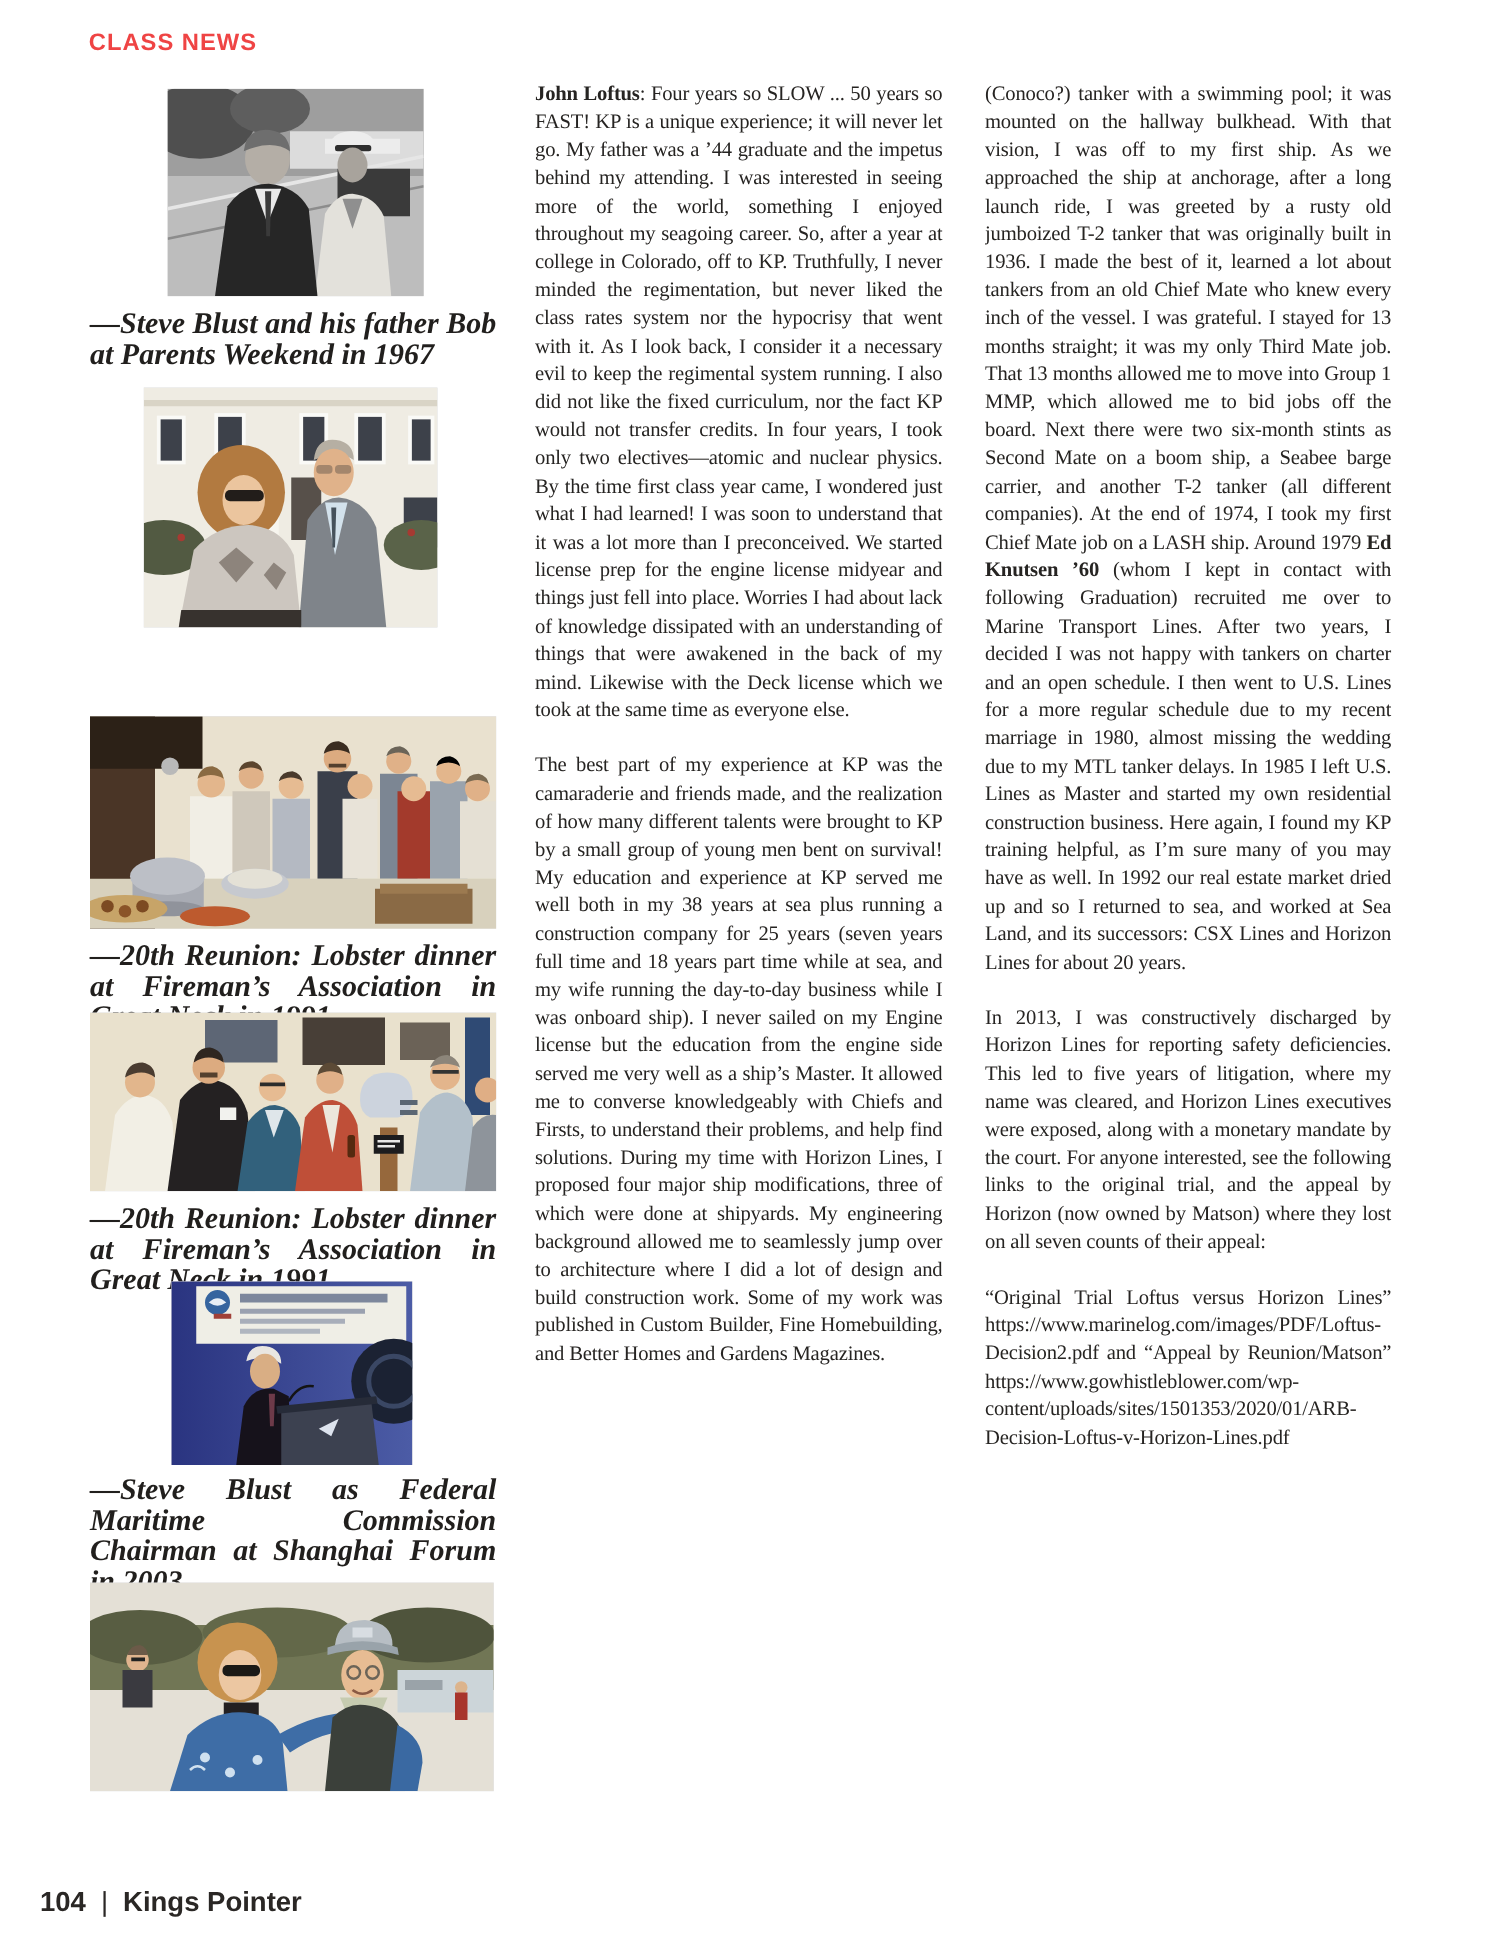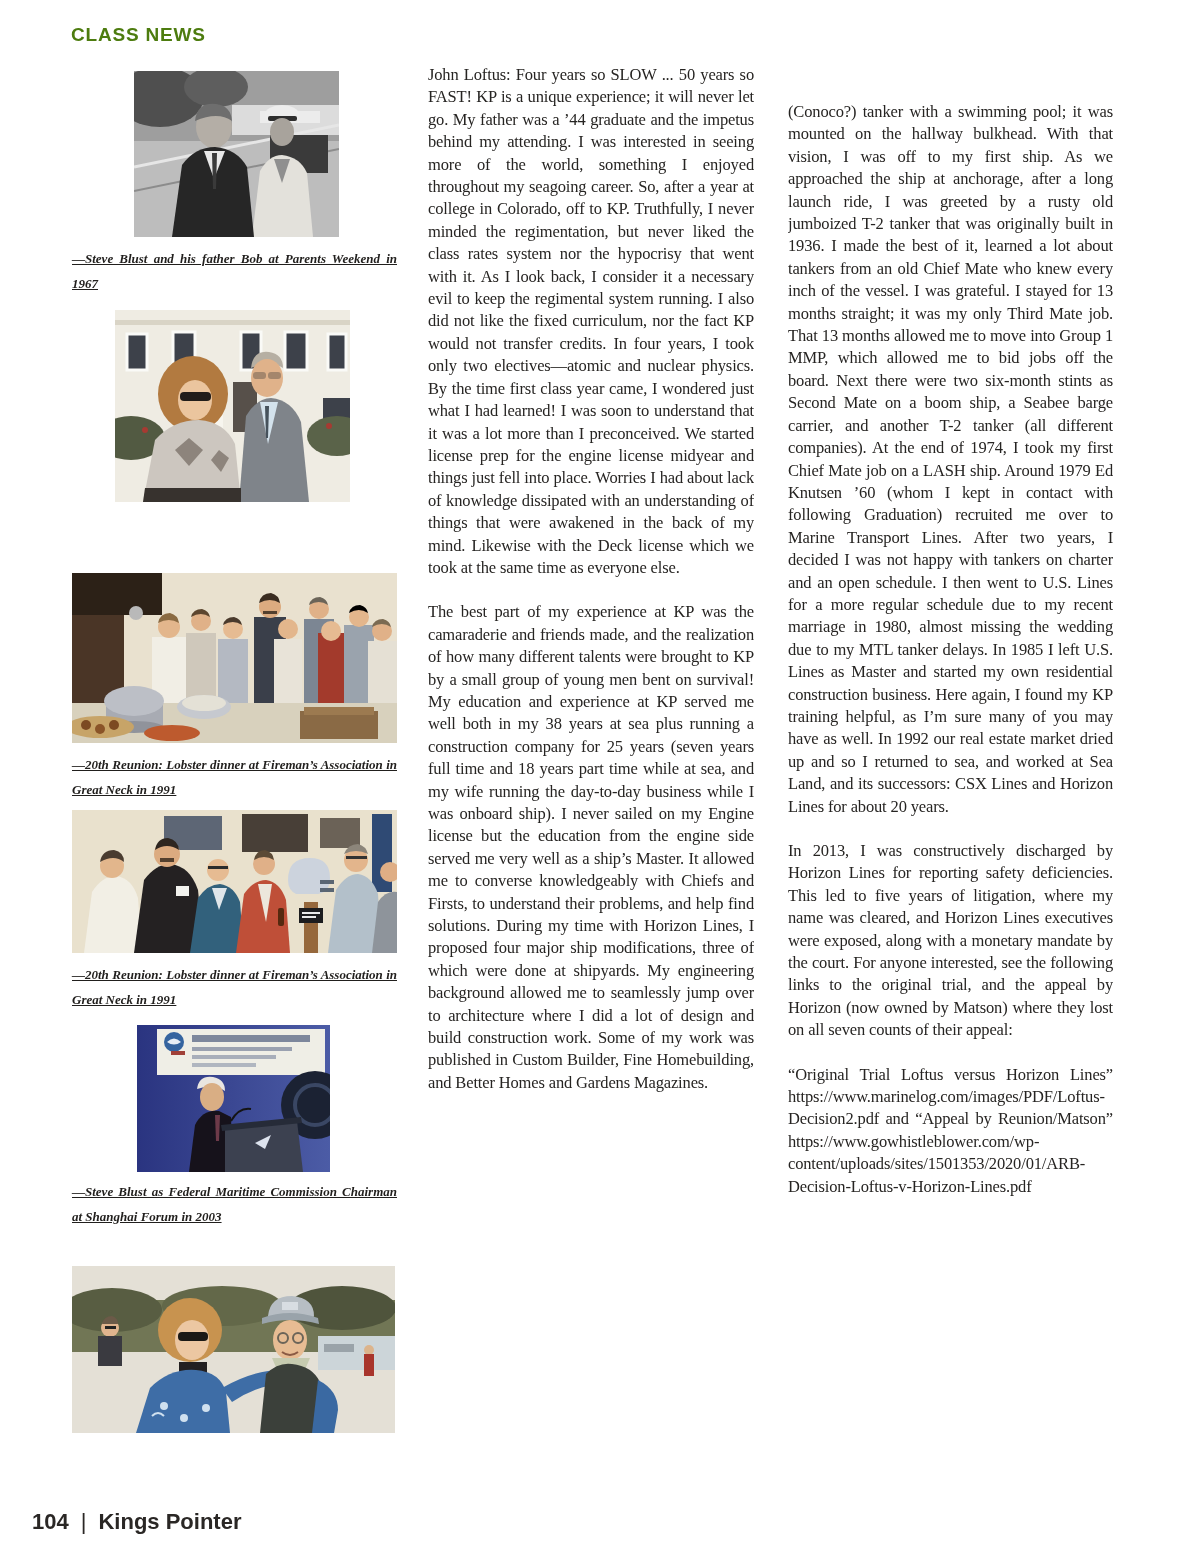--- a/index.html
+++ b/index.html
@@ -3,39 +3,39 @@
 <meta charset="utf-8">
 <style>
   html, body { margin:0; padding:0; background:#ffffff; }
   .page {
     position:relative; width:1200px; height:1558px; background:#ffffff;
     font-family:"Liberation Serif", serif; color:#262422; overflow:hidden;
   }
   .kicker {
     position:absolute; left:71px; top:24px;
     font-family:"Liberation Sans", sans-serif; font-weight:700;
-    font-size:19px; letter-spacing:0.8px; color:#4d7c0f;
+    font-size:19px; letter-spacing:0.8px; color:#ef4444;
   }
   .col {
     position:absolute; top:64px; width:326px; height:1446px; overflow:hidden;
     font-size:16.5px; line-height:22.4px; letter-spacing:-0.15px;
     text-align:justify; color:#262422;
   }
   .col p { margin:0 0 22px 0; overflow-wrap:anywhere; }
   .col p:last-child { margin-bottom:0; }
-  .col strong { font-weight:400; }
+  .col strong { font-weight:700; }
   .col em { font-style:italic; }
   .photo {
     position:absolute; margin:0; overflow:hidden; background:#ddd;
   }
   .photo svg { display:block; width:100%; height:100%; }
   .caption {
     position:absolute; margin:0;
-    font-weight:700; font-style:italic; font-size:13px; line-height:24.5px;
-    text-align:justify; color:#211f1d;text-decoration:underline;
+    font-weight:700; font-style:italic; font-size:24px; line-height:24.5px;
+    text-align:justify; color:#211f1d;
   }
   .footer {
     position:absolute; left:32px; top:1509px;
     font-family:Liberation Sans, sans-serif; font-weight:700;
     font-size:22px; color:#2a2725;
   }
   .footer .fsep { font-weight:400; margin:0 12px; color:#2a2725; }
 </style>
 </head>
 <body>
@@ -262,21 +262,21 @@
       <path d="M188 167 L194 108 Q206 96 220 98 Q240 100 248 116 L252 167 Z" fill="#3b403a"></path>
       <path d="M246 114 Q266 124 266 144 L262 167 L240 167 Z" fill="#3a69a2"></path>
     </svg>
   </figure>
 
   <div class="col" style="left:428px;width:326px;">
     <p><strong>John Loftus</strong><span>: Four years so SLOW ... 50 years so FAST! KP is a unique experience; it will never let go. My father was a ’44 graduate and the impetus behind my attending. I was interested in seeing more of the world, something I enjoyed throughout my seagoing career. So, after a year at college in Colorado, off to KP. Truthfully, I never minded the regimentation, but never liked the class rates system nor the hypocrisy that went with it. As I look back, I consider it a necessary evil to keep the regimental system running. I also did not like the fixed curriculum, nor the fact KP would not transfer credits. In four years, I took only two electives—atomic and nuclear physics. By the time first class year came, I wondered just what I had learned! I was soon to understand that it was a lot more than I preconceived. We started license prep for the engine license midyear and things just fell into place. Worries I had about lack of knowledge dissipated with an understanding of things that were awakened in the back of my mind. Likewise with the Deck license which we took at the same time as everyone else.</span></p>
     <p>The best part of my experience at KP was the camaraderie and friends made, and the realization of how many different talents were brought to KP by a small group of young men bent on survival! My education and experience at KP served me well both in my 38 years at sea plus running a construction company for 25 years (seven years full time and 18 years part time while at sea, and my wife running the day-to-day business while I was onboard ship). I never sailed on my Engine license but the education from the engine side served me very well as a ship’s Master. It allowed me to converse knowledgeably with Chiefs and Firsts, to understand their problems, and help find solutions. During my time with Horizon Lines, I proposed four major ship modifications, three of which were done at shipyards. My engineering background allowed me to seamlessly jump over to architecture where I did a lot of design and build construction work. Some of my work was published in Custom Builder, Fine Homebuilding, and Better Homes and Gardens Magazines.</p>
   </div>
 
-  <div class="col" style="left:788px;width:325px;margin-top:37px;">
+  <div class="col" style="left:788px;width:325px;">
     <p><span>(Conoco?) tanker with a swimming pool; it was mounted on the hallway bulkhead. With that vision, I was off to my first ship. As we approached the ship at anchorage, after a long launch ride, I was greeted by a rusty old jumboized T-2 tanker that was originally built in 1936. I made the best of it, learned a lot about tankers from an old Chief Mate who knew every inch of the vessel. I was grateful. I stayed for 13 months straight; it was my only Third Mate job. That 13 months allowed me to move into Group 1 MMP, which allowed me to bid jobs off the board. Next there were two six-month stints as Second Mate on a boom ship, a Seabee barge carrier, and another T-2 tanker (all different companies). At the end of 1974, I took my first Chief Mate job on a LASH ship. Around 1979 </span><strong>Ed Knutsen ’60</strong><span> (whom I kept in contact with following Graduation) recruited me over to Marine Transport Lines. After two years, I decided I was not happy with tankers on charter and an open schedule. I then went to U.S. Lines for a more regular schedule due to my recent marriage in 1980, almost missing the wedding due to my MTL tanker delays. In 1985 I left U.S. Lines as Master and started my own residential construction business. Here again, I found my KP training helpful, as I’m sure many of you may have as well. In 1992 our real estate market dried up and so I returned to sea, and worked at Sea Land, and its successors: CSX Lines and Horizon Lines for about 20 years.</span></p>
     <p>In 2013, I was constructively discharged by Horizon Lines for reporting safety deficiencies. This led to five years of litigation, where my name was cleared, and Horizon Lines executives were exposed, along with a monetary mandate by the court. For anyone interested, see the following links to the original trial, and the appeal by Horizon (now owned by Matson) where they lost on all seven counts of their appeal:</p>
     <p><span>“Original Trial Loftus versus Horizon Lines” </span><span>https://www.marinelog.com/images/PDF/Loftus-Decision2.pdf</span><span> and “Appeal by Reunion/Matson” </span><span>https://www.gowhistleblower.com/wp-content/uploads/sites/1501353/2020/01/ARB-Decision-Loftus-v-Horizon-Lines.pdf</span></p>
   </div>
 
   <div class="footer"><span>104</span><span class="fsep">|</span><span>Kings Pointer</span></div>
 
 </div>
 
 </body></html>

